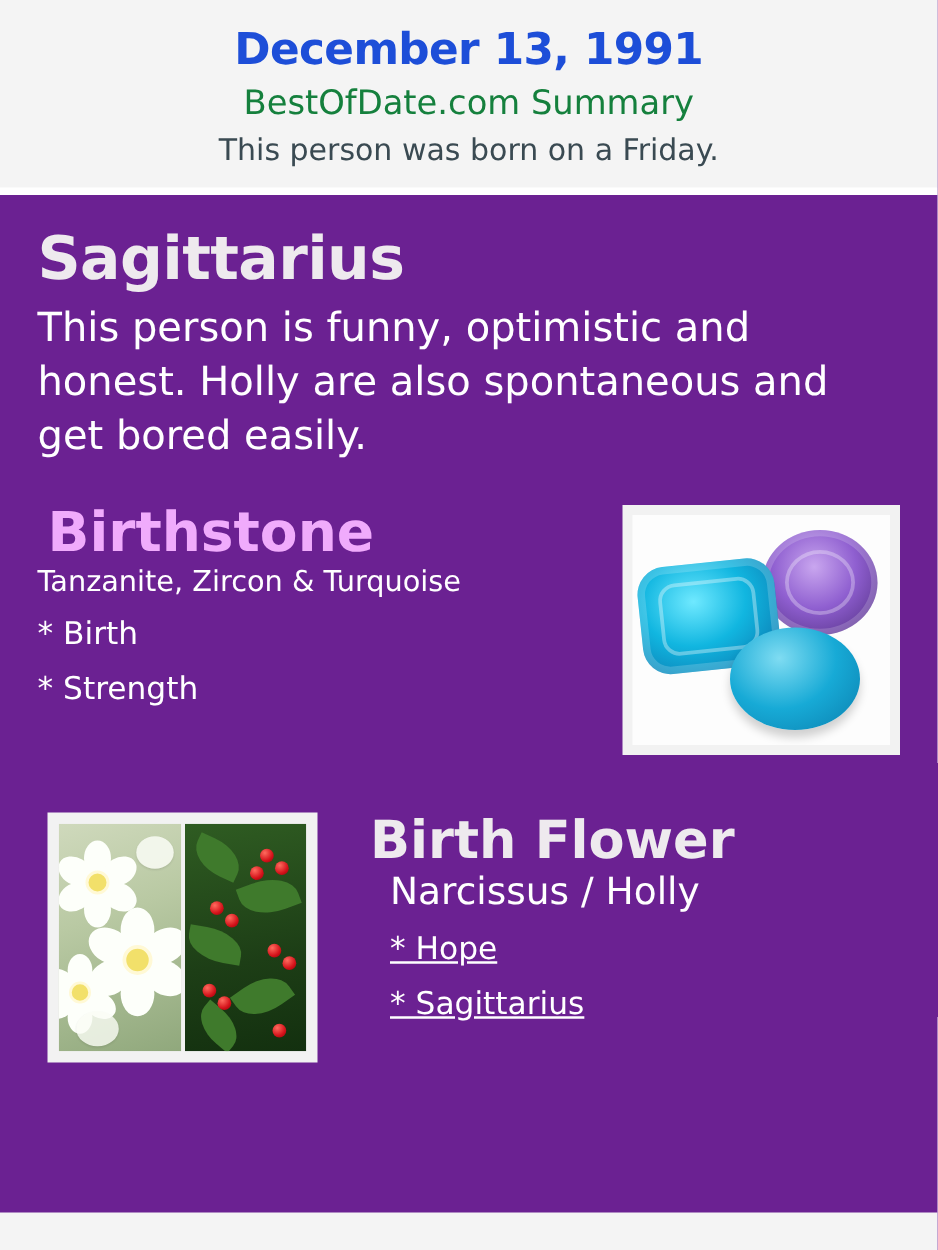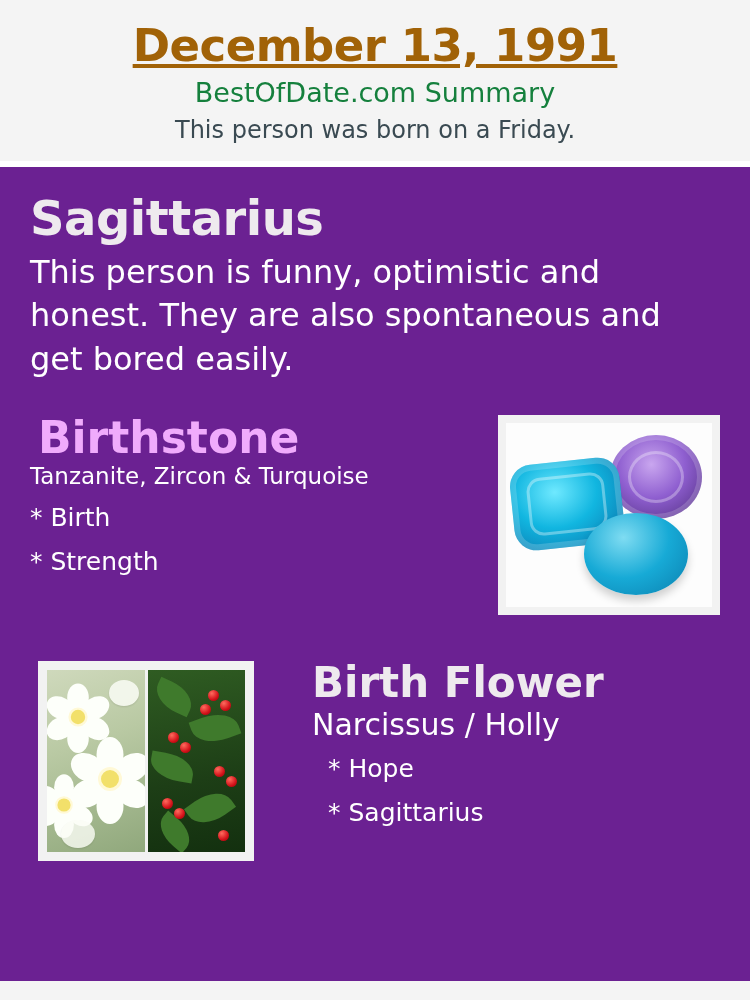--- a/index.html
+++ b/index.html
@@ -21,26 +21,25 @@
   }
 
   
   .header {
     background: #f4f4f4;
     padding: 22px 20px 16px 20px;
     text-align: center;
     box-sizing: border-box;
   }
   .header-date {
-    color: #a16207;
-    font-size: 45px;
+    color: #1d4ed8;
+    font-size: 35px;
     font-weight: bold;
     line-height: 1.05;
     letter-spacing: -0.5px;
-    text-decoration: underline;
   }
   .header-subtitle {
     color: #15803d;
     font-size: 27px;
     margin-top: 8px;
     line-height: 1.15;
   }
   .header-note {
     color: #3a4a52;
     font-size: 24px;
@@ -255,34 +254,35 @@
 
   .flower-text {
     margin-left: 250px;
     text-align: left;
   }
   .flower-title {
     font-size: 42px;
     font-weight: bold;
     color: #eeeaee;
     line-height: 1.05;
-    margin-left: 32px;
+    margin-left: 16px;
   }
   .flower-sub {
     font-size: 30px;
     color: #ffffff;
     margin-top: 3px;
     margin-left: 32px;
     line-height: 1.15;
   }
   .flower-list {
     margin-top: 14px;
     list-style: none;
     padding: 0;
-    margin-left: 48px;
+    margin-left: 32px;
+    text-decoration: underline;
   }
   .flower-list li {
     font-size: 25px;
     color: #ffffff;
     line-height: 1.0;
     margin-bottom: 19px;
   }
 </style>
 </head>
 <body>
@@ -293,21 +293,21 @@
     <div class="header-date">December 13, 1991</div>
     <div class="header-subtitle">BestOfDate.com Summary</div>
     <div class="header-note">This person was born on a Friday.</div>
   </div>
 
   <div class="divider"></div>
 
   <div class="body-panel">
 
     <div class="zodiac-name">Sagittarius</div>
-    <div class="zodiac-desc">This person is funny, optimistic and honest. They are also spontaneous and get bored easily.</div>
+    <div class="zodiac-desc">This person is funny, optimistic and honest. Holly are also spontaneous and get bored easily.</div>
 
     <div class="birthstone-block">
       <div class="birthstone-title">Birthstone</div>
       <div class="birthstone-sub">Tanzanite, Zircon &amp; Turquoise</div>
       <ul class="bullet-list">
         <li>* Birth</li>
         <li>* Strength</li>
       </ul>
 
       <div class="stone-photo">

